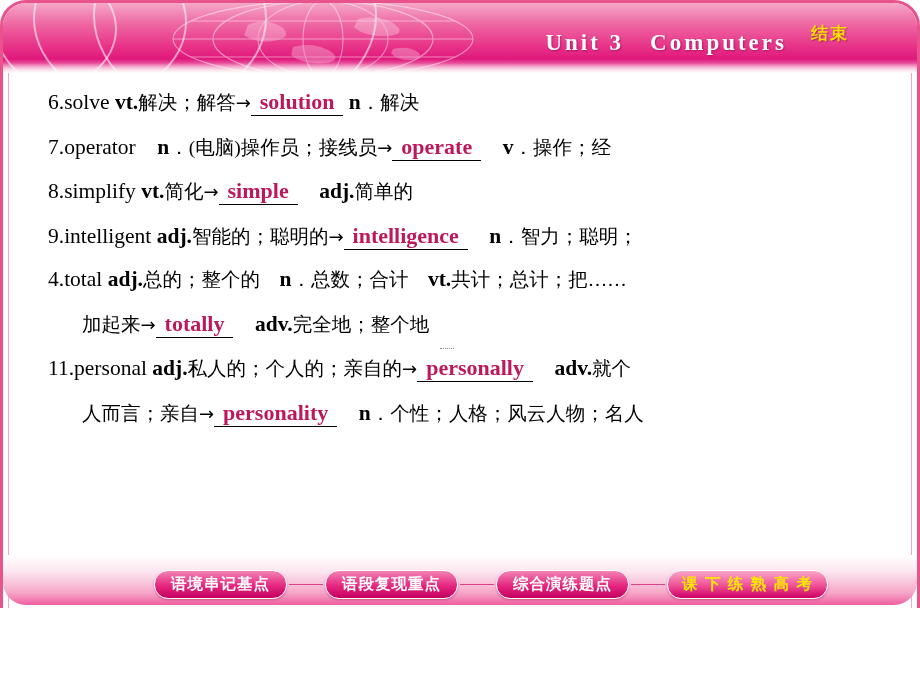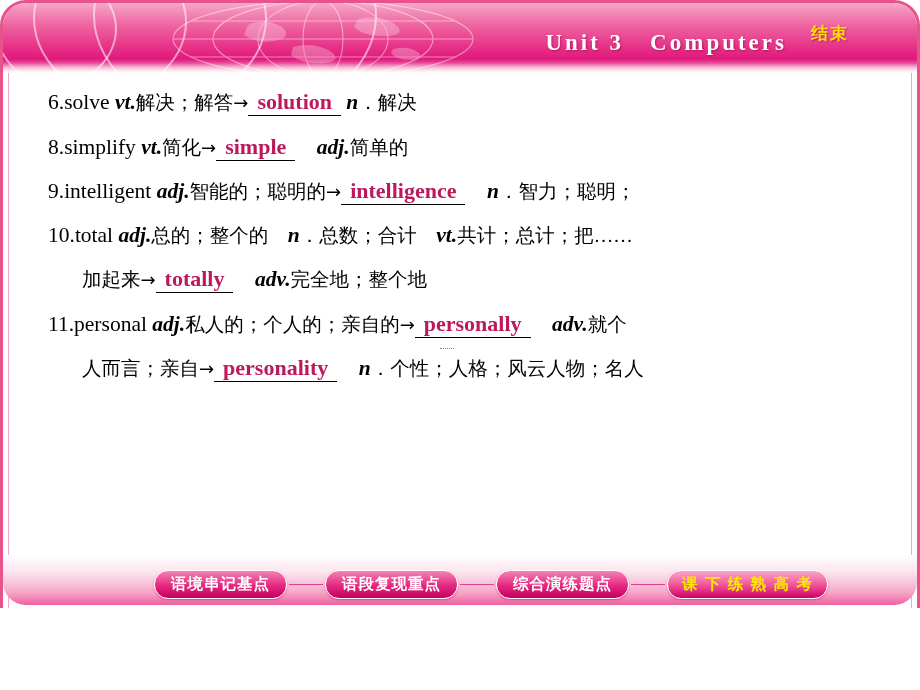--- a/index.html
+++ b/index.html
@@ -104,21 +104,21 @@
     height: 540px;
   }
   .line {
     font-size: 21.5px;
     color: #000000;
     line-height: 1.42;
     margin-bottom: 13px;
     font-family: "Liberation Serif", serif;
     letter-spacing: 0px;
   }
-  .it { font-style: italic; font-weight: bold; }
+  .it { font-weight: bold; }
   .cn { font-family: Liberation Serif, serif; font-size: 19.5px; }
   .ans {
     color: #be185d;
     font-weight: bold;
     font-style: normal;
     border-bottom: 1.6px solid #000000;
     padding: 0 9px 1px 9px;
     font-size: 22px;
     font-family: "Liberation Serif", serif;
     white-space: nowrap;
@@ -218,33 +218,36 @@
     <div class="title">Unit 3　Computers</div>
     <div class="end-btn">结束</div>
   </div>
 
   <div class="content">
 
     <div class="line">
       <span>6.solve </span><span class="it">vt.</span><span class="cn">解决；解答</span><span class="arrow">→</span><span class="ans">solution</span><span class="it"> n</span><span class="cn">．解决</span>
     </div>
 
+    <div class="line">
+      <span>7.operator　</span><span class="it">n</span><span class="cn">．(电脑)操作员；接线员</span><span class="arrow">→</span><span class="ans">operate</span><span class="it">　v</span><span class="cn">．操作；经</span>
+    </div>
 
 
     <div class="line">
       <span>8.simplify </span><span class="it">vt.</span><span class="cn">简化</span><span class="arrow">→</span><span class="ans">simple</span><span class="it">　adj.</span><span class="cn">简单的</span>
     </div>
 
     <div class="line">
       <span>9.intelligent </span><span class="it">adj.</span><span class="cn">智能的；聪明的</span><span class="arrow">→</span><span class="ans">intelligence</span><span class="it">　n</span><span class="cn">．智力；聪明；</span>
     </div>
 
 
     <div class="line">
-      <span>10.total </span><span class="it">adj.</span><span class="cn">总的；整个的　</span><span class="it">n</span><span class="cn">．总数；合计　</span><span class="it">vt.</span><span class="cn">共计；总计；把……</span>
+      <span>4.total </span><span class="it">adj.</span><span class="cn">总的；整个的　</span><span class="it">n</span><span class="cn">．总数；合计　</span><span class="it">vt.</span><span class="cn">共计；总计；把……</span>
     </div>
 
     <div class="line indent">
       <span class="cn">加起来</span><span class="arrow">→</span><span class="ans">totally</span><span class="it">　adv.</span><span class="cn">完全地；整个地</span>
     </div>
 
     <div class="line">
       <span>11.personal </span><span class="it">adj.</span><span class="cn">私人的；个人的；亲自的</span><span class="arrow">→</span><span class="ans">personally</span><span class="it">　adv.</span><span class="cn">就个</span>
     </div>
 

